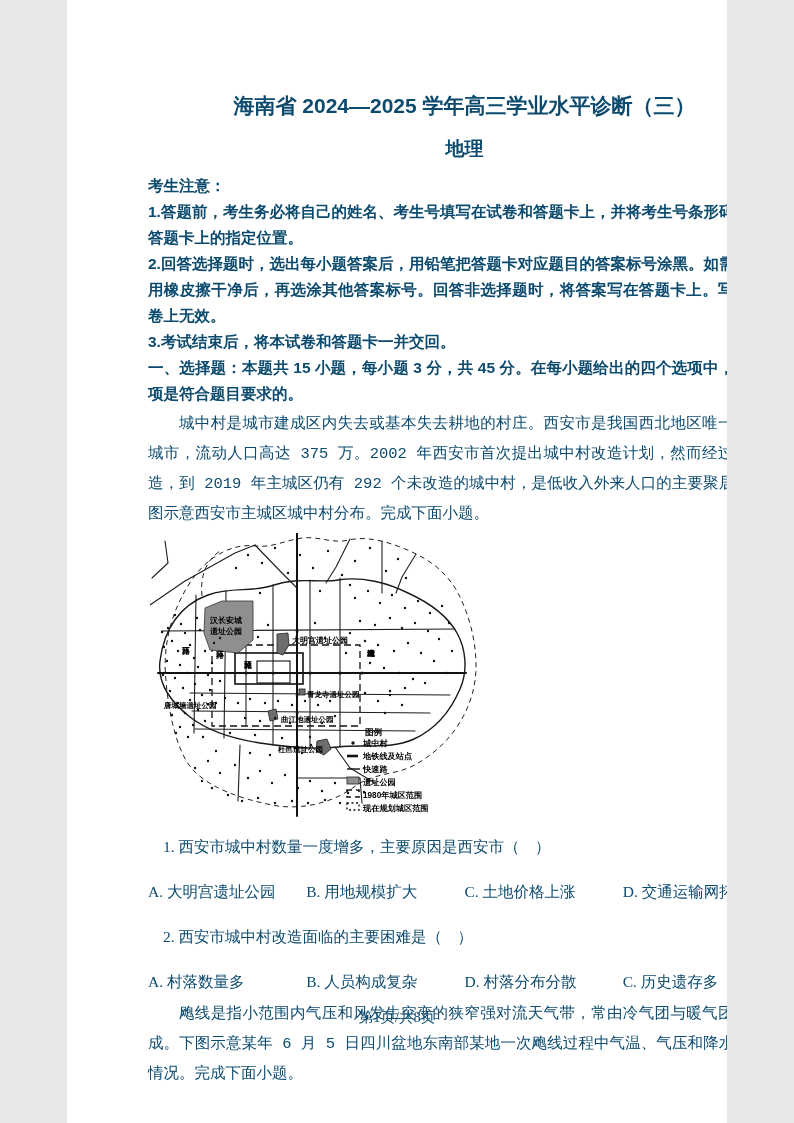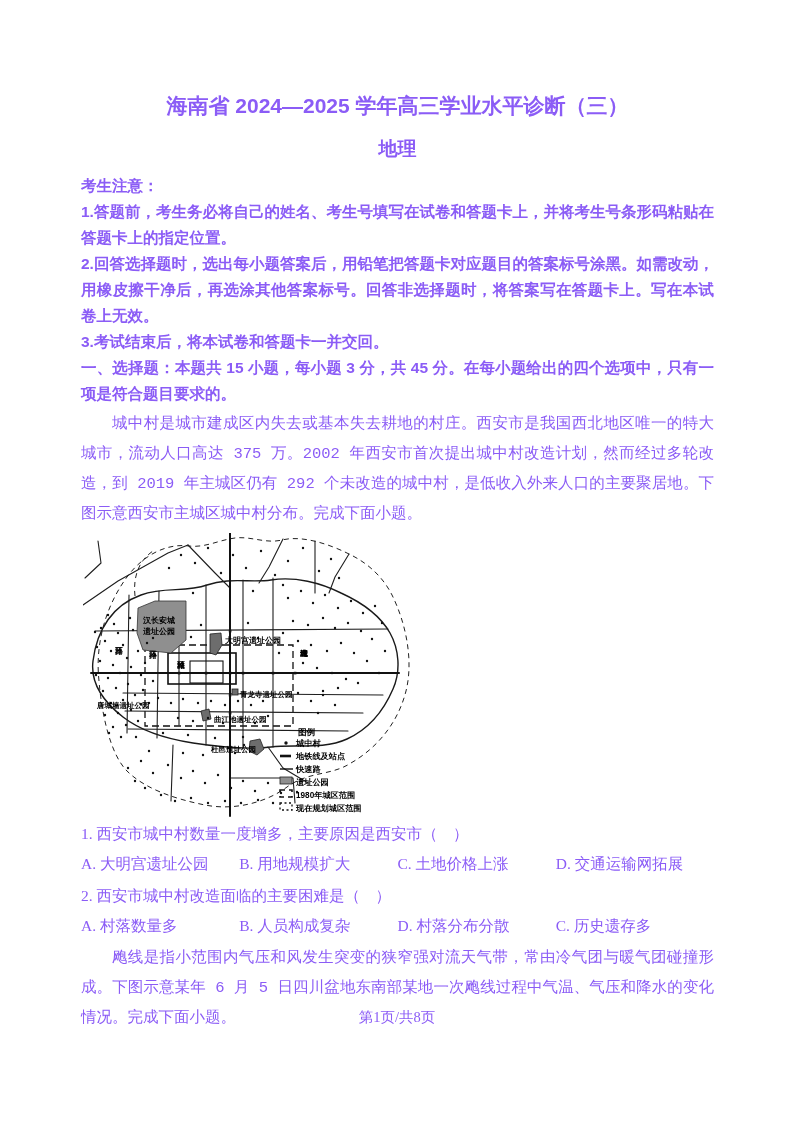--- a/index.html
+++ b/index.html
@@ -1,18 +1,18 @@
 <!DOCTYPE html>
 <html><head>
 <meta charset="utf-8">
 <style>
   html,body{margin:0;padding:0;background:#e8e8e8;}
   .page{
-    position:relative;width:794px;height:1123px;margin:0 auto;
-    background:#ffffff;color:#8b5cf6;overflow:hidden;
+    position:relative;width:660px;height:1123px;margin:0 auto;
+    background:#ffffff;color:#0c4a6e;overflow:hidden;
   }
   .content{position:absolute;left:81px;top:92px;width:633px;}
   .title{
     font-family:"Liberation Sans","DejaVu Sans",sans-serif;font-weight:700;
     font-size:21px;line-height:28px;text-align:center;margin:0;
   }
   .subject{
     font-family:"Liberation Sans","DejaVu Sans",sans-serif;font-weight:700;
     font-size:19px;line-height:24px;text-align:center;margin:17px 0 0 0;
   }
@@ -25,21 +25,21 @@
     font-family:Liberation Mono, monospace;
     font-size:15.5px;line-height:30px;text-align:justify;
     text-indent:2em;margin:2px 0 0 0;
   }
   .figure{
     position:relative;height:284px;margin:4px 0 0 2px;
   }
   .qblock{margin-top:2px;}
   .qline{
     font-family:"Liberation Serif","DejaVu Serif",serif;
-    font-size:15.5px;line-height:30px;margin:0;
+    font-size:15.5px;line-height:30px;margin:15px;
   }
   .opt-row{display:flex;font-family:"Liberation Serif","DejaVu Serif",serif;
     font-size:15.5px;line-height:30px;}
   .opt{flex:0 0 25%;white-space:nowrap;}
   .footer{
     position:absolute;left:0;width:100%;top:1008px;text-align:center;
     font-family:"Liberation Serif","DejaVu Serif",serif;font-size:14.5px;
   }
   
   svg{display:block;}

